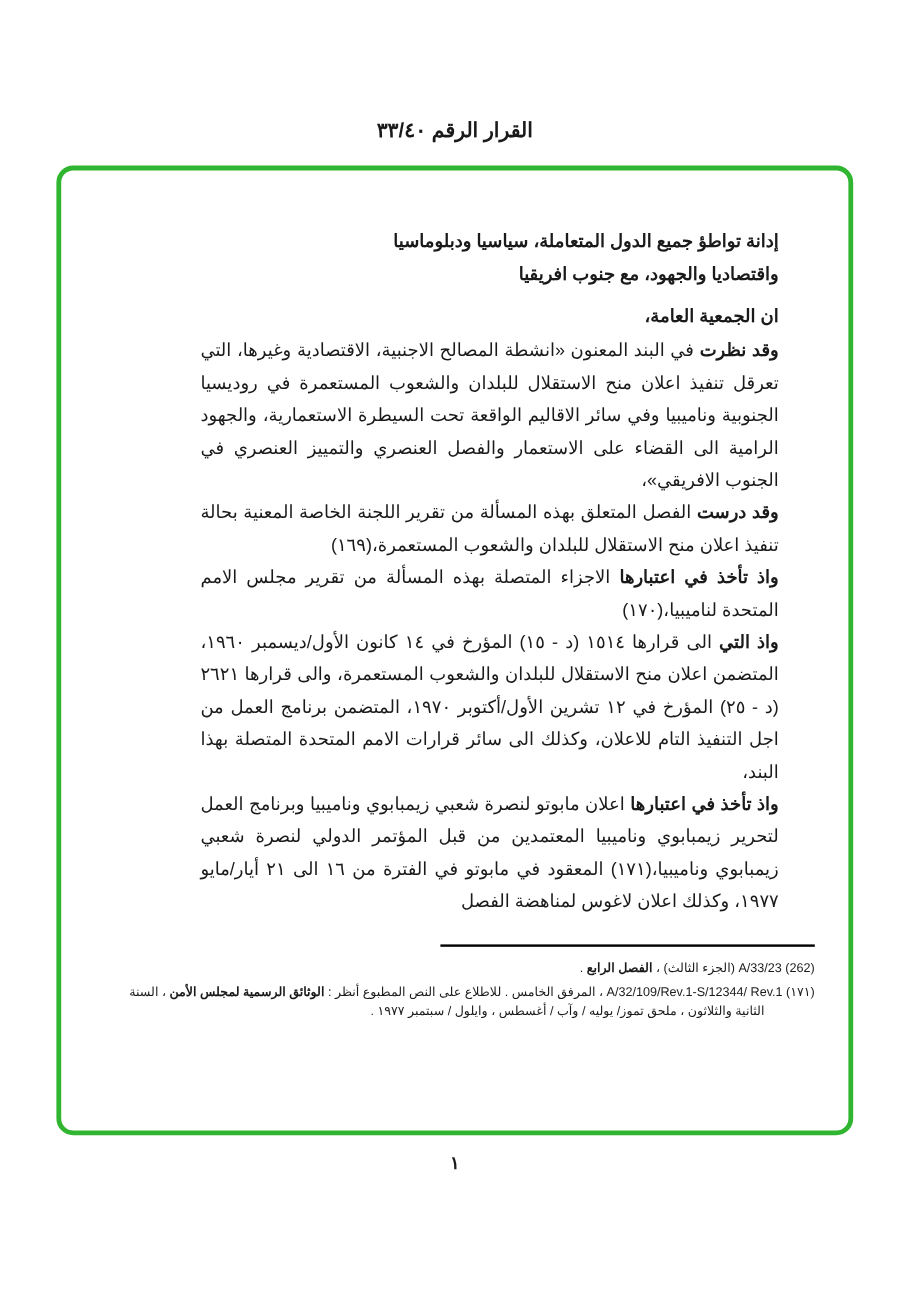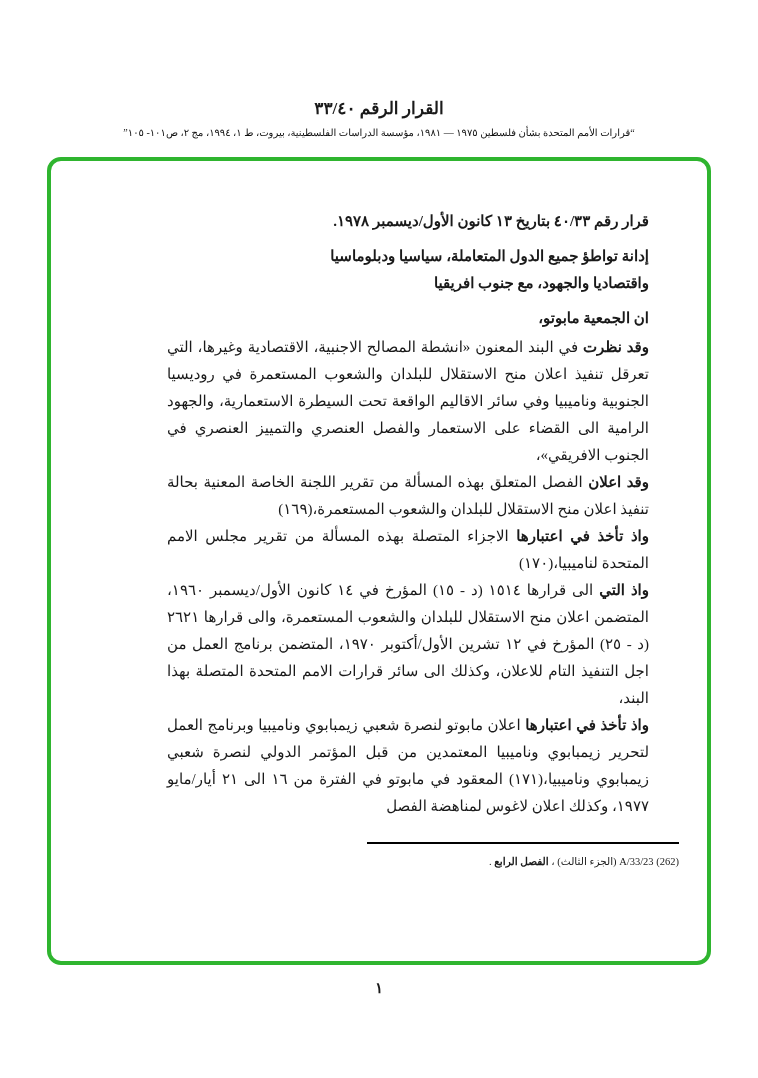--- a/index.html
+++ b/index.html
@@ -7,21 +7,21 @@
     padding: 0;
     background: #ffffff;
   }
   .page {
     position: relative;
     width: 758px;
     height: 1078px;
     margin: 0 auto;
     background: #ffffff;
     direction: rtl;
-    font-family: Liberation Serif, serif;
+    font-family: Liberation Sans, sans-serif;
     color: #1a1a1a;
     overflow: hidden;
   }
   .doc-header {
     padding-top: 98px;
     text-align: center;
   }
   .doc-title {
     font-size: 17px;
     font-weight: bold;
@@ -100,47 +100,46 @@
     font-weight: bold;
   }
 </style>
 </head>
 <body>
 
 <div class="page">
 
   <div class="doc-header">
     <div class="doc-title">القرار الرقم ٣٣/٤٠</div>
-    <div class="doc-source">“قرارات الأمم المتحدة بشأن فلسطين ١٩٧٥ — ١٩٨١، مؤسسة الدراسات الفلسطينية، بيروت، ط ١، ١٩٩٤، مج ٢، ص١٠١- ١٠٥”</div>
   </div>
 
   <div class="green-box">
 
     <div class="main">
-      <p class="res-heading">قرار رقم ٤٠/٣٣ بتاريخ ١٣ كانون الأول/ديسمبر ١٩٧٨.</p>
       <p class="res-title">إدانة تواطؤ جميع الدول المتعاملة، سياسيا ودبلوماسيا</p>
       <p class="res-title">واقتصاديا والجهود، مع جنوب افريقيا</p>
-      <p class="opening">ان الجمعية مابوتو،</p>
+      <p class="opening">ان الجمعية العامة،</p>
 
       <p class="para"><span class="lead">وقد نظرت</span> <span>في البند المعنون «انشطة المصالح الاجنبية، الاقتصادية وغيرها، التي تعرقل تنفيذ اعلان منح الاستقلال للبلدان والشعوب المستعمرة في روديسيا الجنوبية وناميبيا وفي سائر الاقاليم الواقعة تحت السيطرة الاستعمارية، والجهود الرامية الى القضاء على الاستعمار والفصل العنصري والتمييز العنصري في الجنوب الافريقي»،</span></p>
 
-      <p class="para"><span class="lead">وقد اعلان</span> <span>الفصل المتعلق بهذه المسألة من تقرير اللجنة الخاصة المعنية بحالة تنفيذ اعلان منح الاستقلال للبلدان والشعوب المستعمرة،(١٦٩)</span></p>
+      <p class="para"><span class="lead">وقد درست</span> <span>الفصل المتعلق بهذه المسألة من تقرير اللجنة الخاصة المعنية بحالة تنفيذ اعلان منح الاستقلال للبلدان والشعوب المستعمرة،(١٦٩)</span></p>
 
       <p class="para"><span class="lead">واذ تأخذ في اعتبارها</span> <span>الاجزاء المتصلة بهذه المسألة من تقرير مجلس الامم المتحدة لناميبيا،(١٧٠)</span></p>
 
       <p class="para"><span class="lead">واذ التي</span> <span>الى قرارها ١٥١٤ (د - ١٥) المؤرخ في ١٤ كانون الأول/ديسمبر ١٩٦٠، المتضمن اعلان منح الاستقلال للبلدان والشعوب المستعمرة، والى قرارها ٢٦٢١ (د - ٢٥) المؤرخ في ١٢ تشرين الأول/أكتوبر ١٩٧٠، المتضمن برنامج العمل من اجل التنفيذ التام للاعلان، وكذلك الى سائر قرارات الامم المتحدة المتصلة بهذا البند،</span></p>
 
       <p class="para"><span class="lead">واذ تأخذ في اعتبارها</span> <span>اعلان مابوتو لنصرة شعبي زيمبابوي وناميبيا وبرنامج العمل لتحرير زيمبابوي وناميبيا المعتمدين من قبل المؤتمر الدولي لنصرة شعبي زيمبابوي وناميبيا،(١٧١) المعقود في مابوتو في الفترة من ١٦ الى ٢١ أيار/مايو ١٩٧٧، وكذلك اعلان لاغوس لمناهضة الفصل</span></p>
     </div>
 
     <div class="footnotes">
       <div class="fn-rule"></div>
 
       <p class="fn"><span class="fn-marker">(262)</span> <span>A/33/23 (الجزء الثالث) ، </span><span class="fn-em">الفصل الرابع</span><span> .</span></p>
 
 
+      <p class="fn"><span class="fn-marker">(١٧١)</span> <span>A/32/109/Rev.1-S/12344/ Rev.1 ، المرفق الخامس . للاطلاع على النص المطبوع أنظر : </span><span class="fn-em">الوثائق الرسمية لمجلس الأمن</span><span> ، السنة الثانية والثلاثون ، ملحق تموز/ يوليه / وآب / أغسطس ، وايلول / سبتمبر ١٩٧٧ .</span></p>
     </div>
 
   </div>
 
   <div class="page-number">١</div>
 
 </div>
 
 </body></html>

